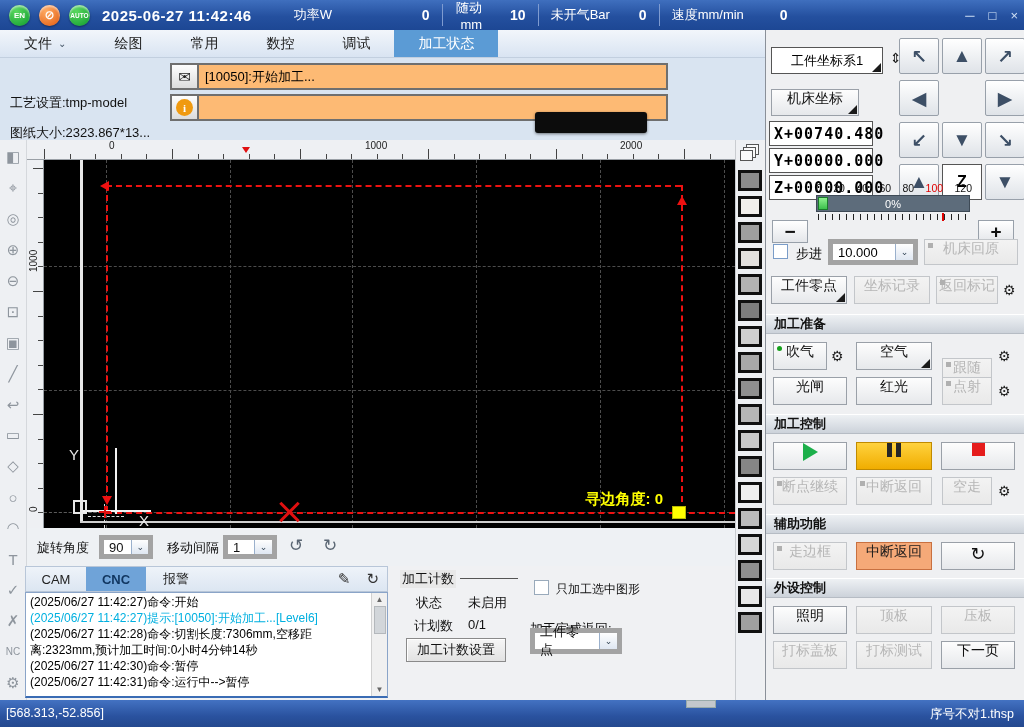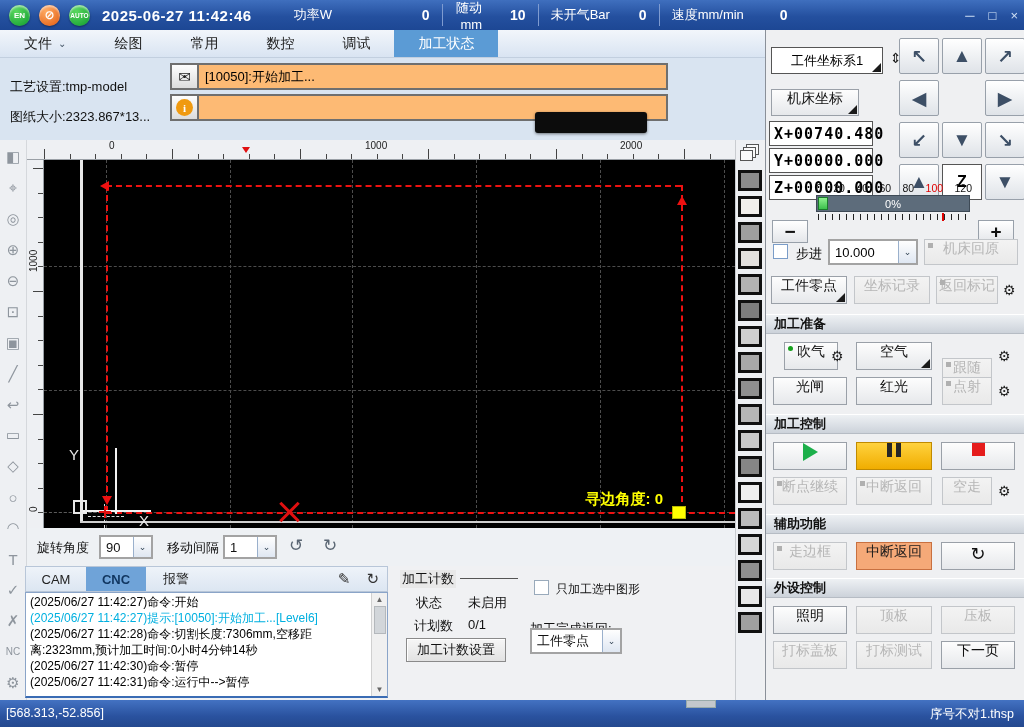--- a/index.html
+++ b/index.html
@@ -24,21 +24,21 @@
 
   
   .menubar { position:absolute; left:0; top:30px; width:765px; height:28px;
     background:linear-gradient(#f2f6fb,#d9e4f2); border-bottom:1px solid #c2cfdf; display:flex; align-items:stretch; font-size:14px; color:#1a1a1a; }
   .menu-item { display:flex; align-items:center; padding:0 24px; }
   .menu-item .caret { font-size:10px; color:#456; margin-left:6px; }
   .menu-item.active { background:#5b9bd5; color:#fff; }
 
   
   .infobar { position:absolute; left:0; top:58px; width:765px; height:82px; background:#d9e4f1; }
-  .info-lbl { position:absolute; font-size:13px; color:#111; }
+  .info-lbl { position:absolute; font-size:13px; color:#111;margin-top:16px; }
   .msg-row { position:absolute; left:170px; width:498px; height:27px; display:flex; align-items:stretch; }
   .msg-icon { width:27px; background:linear-gradient(#fdfdfd,#dcdcdc); border:2px solid #6f6f6f; border-right:none;
     display:flex; align-items:center; justify-content:center; font-size:15px; color:#222; }
   .msg-box { flex:1; background:#fdba74; border:2px solid #6f6f6f; font-size:13px; display:flex; align-items:center; padding:0 6px; color:#000; }
   .info-circle { width:17px; height:17px; border-radius:50%; background:#f09a10; color:#fff; font-size:11px; font-weight:bold;
     display:flex; align-items:center; justify-content:center; font-family:"Liberation Serif",serif; }
   .dark-popup { position:absolute; left:535px; top:112px; width:112px; height:21px; background:#0c0c0c; border-radius:3px; box-shadow:0 1px 3px rgba(0,0,0,.5); }
 
   
   .left-toolbar { position:absolute; left:0; top:140px; width:27px; height:560px; background:#eef0f3; border-right:1px solid #d5d8dc;
@@ -86,21 +86,21 @@
   
   .swatch-col { position:absolute; left:735px; top:140px; width:28px; height:560px; background:#eef0f3; border-left:1px solid #c9ccd0; display:flex; flex-direction:column; align-items:center; }
   .layers-icon { width:20px; height:18px; position:relative; margin:4px 0 8px 0; }
   .layers-icon i { position:absolute; width:13px; height:11px; border:1.5px solid #555; background:#fafafa; display:block; }
   .layers-icon i:nth-child(1){ left:6px; top:0; } .layers-icon i:nth-child(2){ left:3px; top:3px; } .layers-icon i:nth-child(3){ left:0; top:6px; }
   .swatch { width:24px; height:21px; border:3px solid #101010; margin-bottom:5px; cursor:pointer; }
 
   
   .under-row { position:absolute; left:27px; top:528px; width:708px; height:38px; background:#eef1f4; font-size:13px; color:#111; }
   .ur-label { position:absolute; top:11px; }
-  .select { position:absolute; background:#fff; border:2px solid #a3a3a3; display:flex; align-items:center; font-size:13px;gap:8px; }
+  .select { position:absolute; background:#fff; border:5px solid #a3a3a3; display:flex; align-items:center; font-size:13px;gap:8px; }
   .select .val { flex:1; padding-left:5px; }
   .select .dd { width:18px; align-self:stretch; border-left:1px solid #9ab0cc; background:linear-gradient(#fefefe,#dfe7f2); display:flex; align-items:center; justify-content:center; font-size:9px; color:#345; }
   .cube-icon { position:absolute; top:7px; font-size:17px; color:#5a6673; cursor:pointer; }
 
   
   .tabbar { position:absolute; left:25px; top:566px; width:363px; height:26px; background:linear-gradient(#eef3f9,#dce6f2); border:1px solid #b8c6d8; display:flex; align-items:stretch; font-size:13px; }
   .tab { display:flex; align-items:center; justify-content:center; width:60px; cursor:pointer; color:#222; }
   .tab.active { background:#6fa3d8; color:#10355f; font-weight:bold; }
   .tab-icons { position:absolute; right:8px; top:3px; display:flex; gap:16px; color:#333; font-size:15px; }
   .logbox { position:absolute; left:25px; top:592px; width:363px; height:106px; background:#fff; border:1px solid #8aa4c8; border-bottom:2px solid #3a6cb4; display:flex; }
@@ -490,21 +490,21 @@
       <span>坐标记录</span>
     </div>
   <div class="rp-btn disabled dot-d" style="left:170px; top:246px; width:62px; height:28px">
       <span>返回标记</span>
     </div>
   <span class="gear" style="left:237px; top:252px">⚙</span>
 
   <div class="sec-hdr" style="top:284px">
       <span>加工准备</span>
     </div>
-  <div class="rp-btn dot-g" style="left:18px; top:312px; width:54px; height:28px">
+  <div class="rp-btn dot-g" style="left:7px; top:312px; width:54px; height:28px">
       <span>吹气</span>
     </div>
   <span class="gear" style="left:65px; top:318px">⚙</span>
   <div class="rp-btn corner" style="left:90px; top:312px; width:76px; height:28px">
       <span>空气</span>
     </div>
   <div class="rp-btn disabled dot-d" style="left:176px; top:328px; width:50px; height:28px">
       <span>跟随</span>
     </div>
   <span class="gear" style="left:232px; top:318px">⚙</span>

